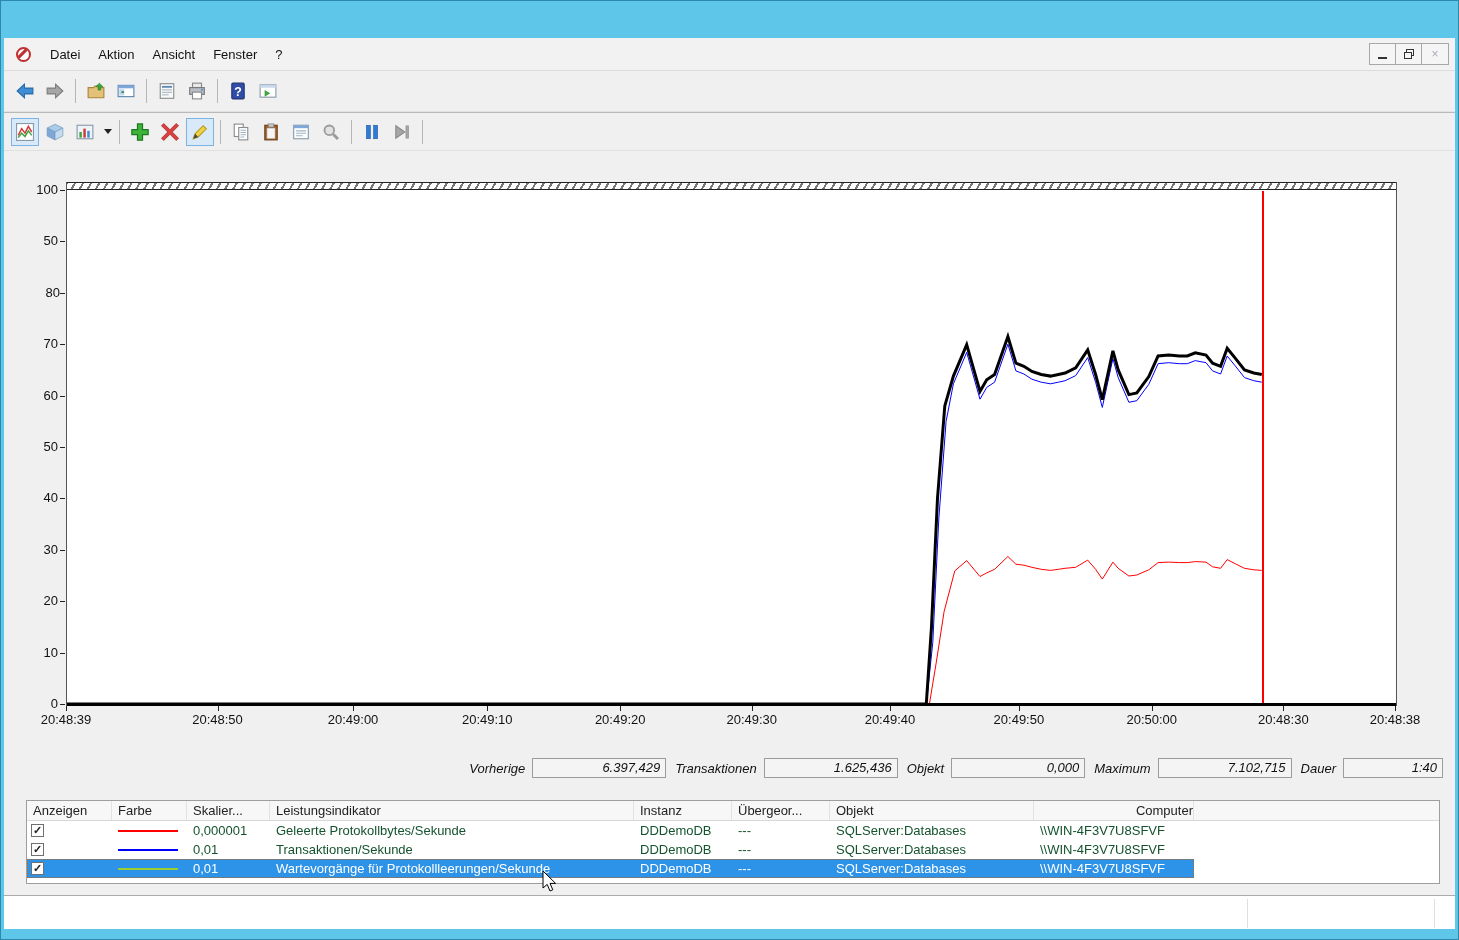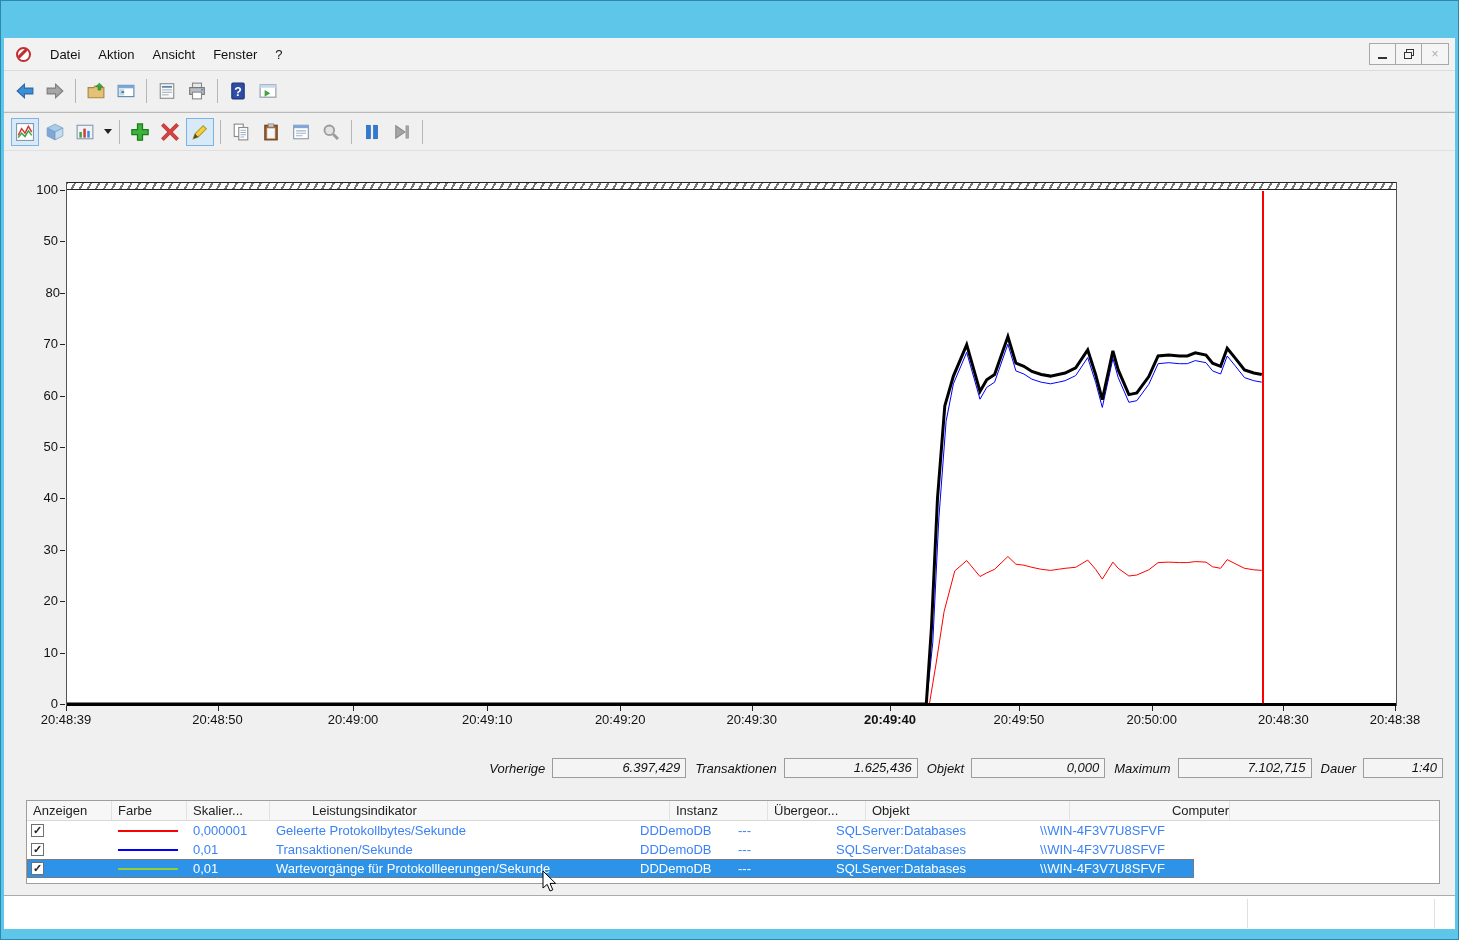--- a/index.html
+++ b/index.html
@@ -65,21 +65,21 @@
   .stat-label{font-size:13px;color:#111;margin-right:7px;white-space:nowrap;}
   .stat-box{height:20px;line-height:18px;border:1px solid #9C9C9C;background:#F4F4F4;
             text-align:right;padding:0 5px;font-size:13px;color:#111;}
   
   .ctable{position:absolute;left:22px;top:762px;width:1414px;height:84px;background:#fff;
           border:1px solid #9E9E9E;overflow:hidden;}
   .ctable-head{display:flex;height:20px;background:#F7F7F7;border-bottom:1px solid #D8D8D8;}
   .hcell{font-size:13px;color:#222;padding:2px 0 0 6px;border-right:1px solid #E2E2E2;
          overflow:hidden;white-space:nowrap;}
   .crow{display:flex;height:19px;align-items:center;}
-  .ccell{font-size:13px;color:#3b82f6;padding-left:6px;overflow:hidden;white-space:nowrap;}
+  .ccell{font-size:13px;color:#14532d;padding-left:6px;overflow:hidden;white-space:nowrap;}
   .crow.sel{background:#2D93E8;color:#fff;outline:1px dotted #B4641E;outline-offset:-1px;}
   .crow.sel .ccell{color:#fff;}
   .cbx{width:13px;height:13px;border:1px solid #707070;background:#fff;margin-left:4px;
        display:flex;align-items:center;justify-content:center;font-size:11px;font-weight:bold;color:#222;line-height:11px;}
   .swatch{width:60px;height:2px;margin-left:6px;}
   
   .statusbar{position:absolute;left:0;right:0;top:857px;height:36px;background:#fff;
              border-top:1px solid #ABABAB;}
   .status-sep{position:absolute;top:3px;bottom:3px;width:1px;background:#E0E0E0;}
   .cursor{position:absolute;left:538px;top:832px;z-index:50;}
@@ -298,21 +298,21 @@
         <div class="x-tick-label" style="left: 175.506px;">20:48:50</div>
         <div class="x-tickmark" style="left: 213.506px;"></div>
         <div class="x-tick-label" style="left: 311.064px;">20:49:00</div>
         <div class="x-tickmark" style="left: 349.064px;"></div>
         <div class="x-tick-label" style="left: 445.293px;">20:49:10</div>
         <div class="x-tickmark" style="left: 483.293px;"></div>
         <div class="x-tick-label" style="left: 578.193px;">20:49:20</div>
         <div class="x-tickmark" style="left: 616.193px;"></div>
         <div class="x-tick-label" style="left: 709.764px;">20:49:30</div>
         <div class="x-tickmark" style="left: 747.764px;"></div>
-        <div class="x-tick-label" style="left: 847.98px; font-weight: bold;">20:49:40</div>
+        <div class="x-tick-label" style="left: 847.98px;">20:49:40</div>
         <div class="x-tickmark" style="left: 885.98px;"></div>
         <div class="x-tick-label" style="left: 976.893px;">20:49:50</div>
         <div class="x-tickmark" style="left: 1014.89px;"></div>
         <div class="x-tick-label" style="left: 1109.79px;">20:50:00</div>
         <div class="x-tickmark" style="left: 1147.79px;"></div>
         <div class="x-tick-label" style="left: 1241.36px;">20:48:30</div>
         <div class="x-tickmark" style="left: 1279.36px;"></div>
         <div class="x-tick-label" style="left: 1353px;">20:48:38</div>
         <div class="x-tickmark" style="left: 1391px;"></div>
       </div>
@@ -329,30 +329,30 @@
         <div class="stat-group">
           <span class="stat-label">Objekt</span>
           <div class="stat-box" style="width: 134px;">0,000</div>
         </div>
         <div class="stat-group">
           <span class="stat-label">Maximum</span>
           <div class="stat-box" style="width: 134px;">7.102,715</div>
         </div>
         <div class="stat-group">
           <span class="stat-label">Dauer</span>
-          <div class="stat-box" style="width: 80px;">1:40</div>
+          <div class="stat-box" style="width: 100px;">1:40</div>
         </div>
       </div>
 
     <div class="ctable" id="ctable">
         <div class="ctable-head">
           <div class="hcell" style="width: 85px;">Anzeigen</div>
           <div class="hcell" style="width: 75px;">Farbe</div>
           <div class="hcell" style="width: 83px;">Skalier...</div>
-          <div class="hcell" style="width: 364px; margin-left: 36px;">Leistungsindikator</div>
+          <div class="hcell" style="width: 364px;">Leistungsindikator</div>
           <div class="hcell" style="width: 98px;">Instanz</div>
           <div class="hcell" style="width: 98px;">Übergeor...</div>
           <div class="hcell" style="width: 204px;">Objekt</div>
           <div class="hcell" style="width: 160px; text-align: right;">Computer</div>
         </div>
         <div class="crow">
           <div style="width: 85px; display: flex;">
             <span class="cbx">✓</span>
           </div>
           <div style="width: 75px;">

